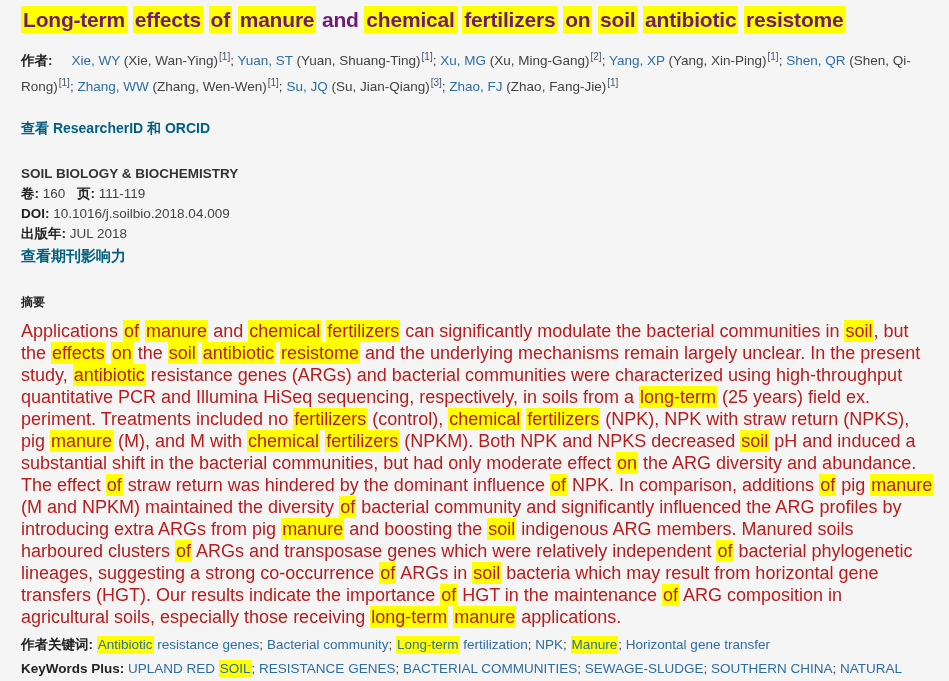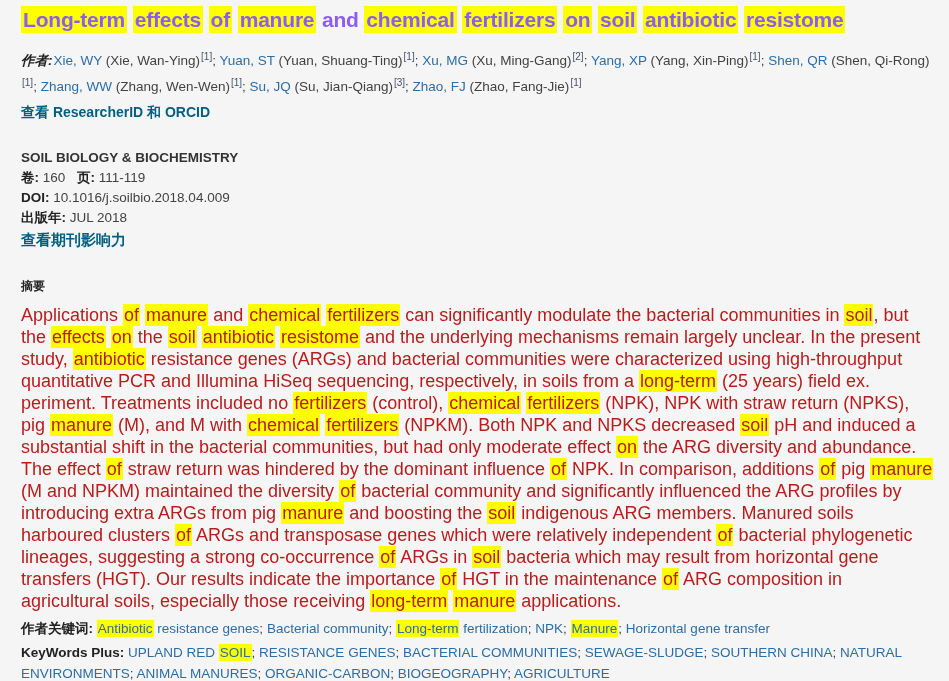--- a/index.html
+++ b/index.html
@@ -10,30 +10,30 @@
   html,body{width:949px;}
   body{
     height:681px;background:var(--bg);
     font-family:"Liberation Sans","DejaVu Sans",sans-serif;
     color:var(--text-dark);overflow:hidden;
   }
   .container{padding:7px 14px 0 21px;}
   .hl{background:var(--highlight);padding:1px 1px;}
   a{text-decoration:none;cursor:pointer;}
 
-  h1.title{font-size:21px;font-weight:700;color:#8b5cf6;letter-spacing:-0.2px;line-height:1.25;margin-bottom:15px;}
+  h1.title{font-size:21px;font-weight:700;color:#701a75;letter-spacing:-0.2px;line-height:1.25;margin-bottom:15px;}
   h1.title .hl{padding:2px 2px;}
 
   .authors{font-size:13.5px;line-height:26px;color:var(--text-dark);}
   .label-bold{font-weight:700;color:var(--label-dark);}
-  .authors .label-bold{margin-right:1px;font-style:italic;}
+  .authors .label-bold{margin-right:19px;}
   .author-link{color:var(--link-blue);}
   sup.aff{font-size:10px;color:#44546a;margin-left:1px;vertical-align:super;line-height:0;}
 
-  .view-links{font-size:14px;font-weight:700;color:var(--link-teal);margin-top:4px;}
+  .view-links{font-size:14px;font-weight:700;color:var(--link-teal);margin-top:20px;}
   .view-links a{color:var(--link-teal);}
 
   .journal-block{margin-top:26px;font-size:13.5px;line-height:20px;}
   .journal-name{font-weight:700;color:#333;}
   .vp-gap{margin-left:8px;}
   .impact-link{display:inline-block;margin-top:2px;font-size:15px;font-weight:700;color:var(--link-teal);text-align:center;}
 
   .section-heading{font-size:12px;font-weight:700;color:var(--label-dark);margin-top:27px;}
 
   .abstract-text{margin-top:9px;font-size:18px;line-height:22px;color:#b91c1c;width:914px;}

